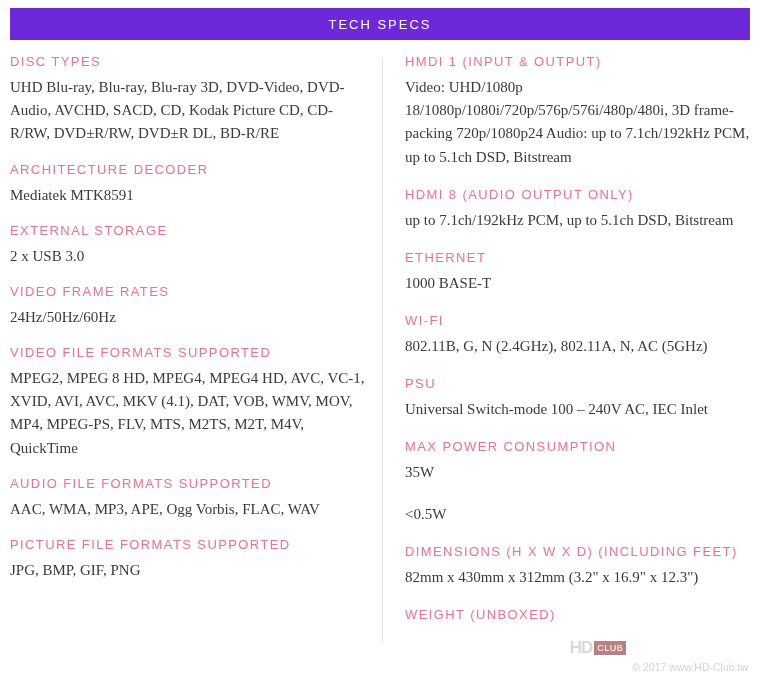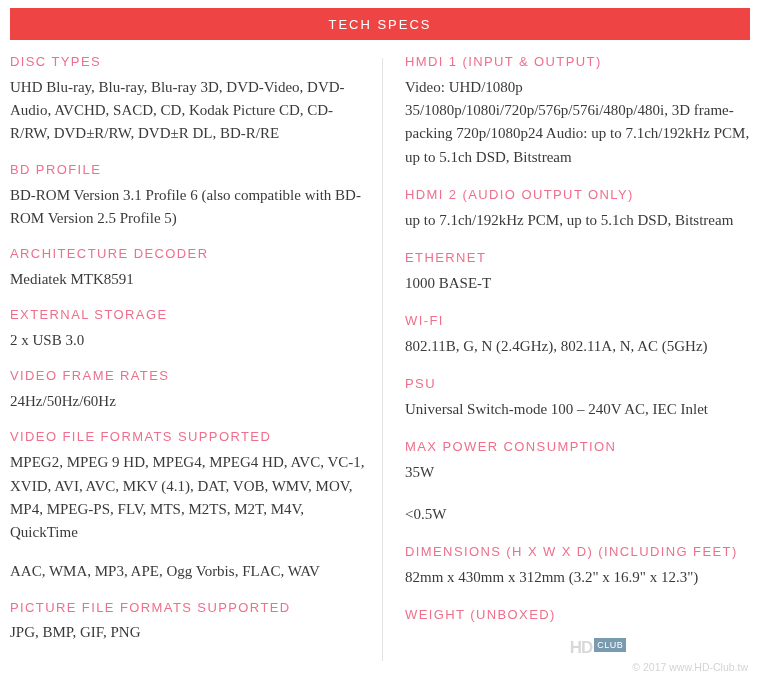--- a/index.html
+++ b/index.html
@@ -16,21 +16,21 @@
     overflow: hidden;
   }
   .page {
     width: 760px;
     height: 681px;
     position: relative;
     box-sizing: border-box;
     padding: 8px 10px 0 10px;
   }
   .header-bar {
-    background: #ef4444;
+    background: #6d28d9;
     color: #ffffff;
     text-align: center;
     font-family: "Liberation Sans", sans-serif;
     font-size: 13px;
     letter-spacing: 2px;
     padding: 9px 0 8px 0;
     margin: 0 0 14px 0;
     width: 740px;
   }
   .columns {
@@ -79,35 +79,35 @@
   .watermark {
     position: absolute;
     right: 12px;
     bottom: 8px;
     display: flex;
     align-items: center;
     opacity: 0.55;
   }
   .wm-logo {
     display: flex;
-    align-items: flex-start;
+    align-items: center;
     margin-right: 6px;
   }
   .wm-hd {
     font-family: "Liberation Sans", sans-serif;
     font-weight: bold;
     font-size: 17px;
     color: #b9b9b9;
     letter-spacing: -1px;
   }
   .wm-club {
     font-family: "Liberation Sans", sans-serif;
     font-size: 9px;
     color: #ffffff;
-    background: #0c4a6e;
+    background: #7f1d1d;
     padding: 2px 3px;
     margin-left: 2px;
     letter-spacing: 0.5px;
   }
   .wm-text {
     font-family: "Liberation Sans", sans-serif;
     font-size: 10.5px;
     color: #b0b0b0;
     margin-top: 39px;
   }
@@ -121,67 +121,64 @@
 
   <div class="columns">
 
     <div class="col col-left">
 
       <div class="spec-block">
         <div class="spec-title">DISC TYPES</div>
         <div class="spec-value">UHD Blu-ray, Blu-ray, Blu-ray 3D, DVD-Video, DVD-Audio, AVCHD, SACD, CD, Kodak Picture CD, CD-R/RW, DVD±R/RW, DVD±R DL, BD-R/RE</div>
       </div>
 
-      <div class="spec-block">
-        <div class="spec-title">BD PROFILE</div>
-        <div class="spec-value">BD-ROM Version 3.1 Profile 6 (also compatible with BD-ROM Version 2.5 Profile 5)</div>
-      </div>
 
       <div class="spec-block">
         <div class="spec-title">ARCHITECTURE DECODER</div>
         <div class="spec-value">Mediatek MTK8591</div>
       </div>
 
       <div class="spec-block">
         <div class="spec-title">EXTERNAL STORAGE</div>
         <div class="spec-value">2 x USB 3.0</div>
       </div>
 
       <div class="spec-block">
         <div class="spec-title">VIDEO FRAME RATES</div>
         <div class="spec-value">24Hz/50Hz/60Hz</div>
       </div>
 
       <div class="spec-block">
         <div class="spec-title">VIDEO FILE FORMATS SUPPORTED</div>
-        <div class="spec-value">MPEG2, MPEG 9 HD, MPEG4, MPEG4 HD, AVC, VC-1, XVID, AVI, AVC, MKV (4.1), DAT, VOB, WMV, MOV, MP4, MPEG-PS, FLV, MTS, M2TS, M2T, M4V, QuickTime</div>
-      </div>
-
-      <div class="spec-block">
+        <div class="spec-value">MPEG2, MPEG 8 HD, MPEG4, MPEG4 HD, AVC, VC-1, XVID, AVI, AVC, MKV (4.1), DAT, VOB, WMV, MOV, MP4, MPEG-PS, FLV, MTS, M2TS, M2T, M4V, QuickTime</div>
+      </div>
+
+      <div class="spec-block">
+        <div class="spec-title">AUDIO FILE FORMATS SUPPORTED</div>
         <div class="spec-value">AAC, WMA, MP3, APE, Ogg Vorbis, FLAC, WAV</div>
       </div>
 
       <div class="spec-block">
         <div class="spec-title">PICTURE FILE FORMATS SUPPORTED</div>
         <div class="spec-value">JPG, BMP, GIF, PNG</div>
       </div>
 
     </div>
 
     <div class="divider"></div>
 
     <div class="col col-right">
 
       <div class="spec-block">
         <div class="spec-title">HMDI 1 (INPUT &amp; OUTPUT)</div>
-        <div class="spec-value">Video: UHD/1080p 35/1080p/1080i/720p/576p/576i/480p/480i, 3D frame-packing 720p/1080p24 Audio: up to 7.1ch/192kHz PCM, up to 5.1ch DSD, Bitstream</div>
-      </div>
-
-      <div class="spec-block">
-        <div class="spec-title">HDMI 2 (AUDIO OUTPUT ONLY)</div>
+        <div class="spec-value">Video: UHD/1080p 18/1080p/1080i/720p/576p/576i/480p/480i, 3D frame-packing 720p/1080p24 Audio: up to 7.1ch/192kHz PCM, up to 5.1ch DSD, Bitstream</div>
+      </div>
+
+      <div class="spec-block">
+        <div class="spec-title">HDMI 8 (AUDIO OUTPUT ONLY)</div>
         <div class="spec-value">up to 7.1ch/192kHz PCM, up to 5.1ch DSD, Bitstream</div>
       </div>
 
       <div class="spec-block">
         <div class="spec-title">ETHERNET</div>
         <div class="spec-value">1000 BASE-T</div>
       </div>
 
       <div class="spec-block">
         <div class="spec-title">WI-FI</div>

